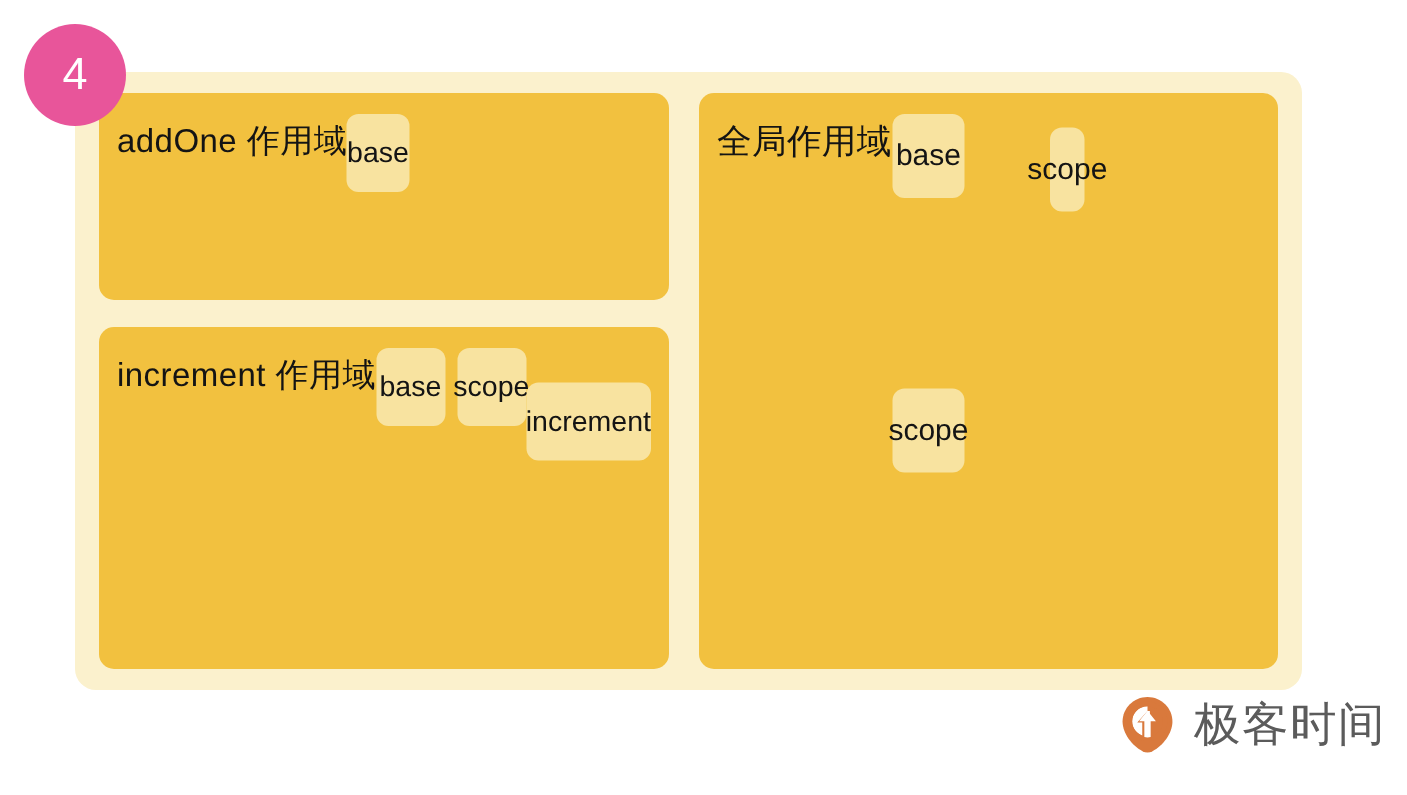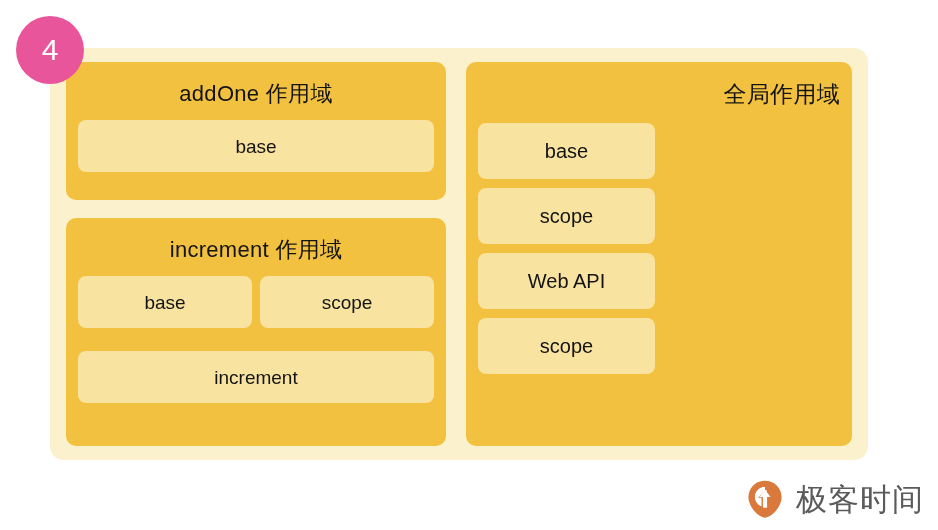--- a/index.html
+++ b/index.html
@@ -64,21 +64,20 @@
     flex-direction: column;
   }
 
   
   .scope-panel {
     background: #F2C13F;
     border-radius: 10px;
     box-sizing: border-box;
     padding: 14px 12px 14px 12px;
     display: flex;
-    flex-direction: column;
   }
   .scope-panel.addone  { height: 138px; }
   .scope-panel.display { flex: 1; }
   .scope-panel.global  { height: 100%; }
 
   .scope-title {
     text-align: center;
     font-size: 22px;
     font-weight: 400;
     color: #141414;
@@ -117,21 +116,21 @@
   .scope-panel.global .chip {
     height: 56px;
     font-size: 20px;
   }
   .scope-panel.global .chip-grid { gap: 9px; }
 
   
   .brand-logo {
     position: absolute;
     right: 14px;
-    bottom: 10px;
+    bottom: 26px;
     display: flex;
     align-items: center;
     gap: 10px;
     z-index: 4;
   }
   .brand-mark {
     width: 42px;
     height: 42px;
     display: block;
   }
@@ -176,21 +175,20 @@
 
   <div class="col-right">
 
     <div class="scope-panel global">
       <div class="scope-title">全局作用域</div>
       <div class="chip-grid">
         <div class="chip half">base</div>
         <div class="chip half">scope</div>
       </div>
       <div class="chip-grid" style="margin-top:9px;">
-        <div class="chip half">Web API</div>
         <div class="chip half">scope</div>
       </div>
     </div>
 
   </div>
 
 </div>
 
 <div class="brand-logo">
   <svg class="brand-mark" viewBox="0 0 48 48">

